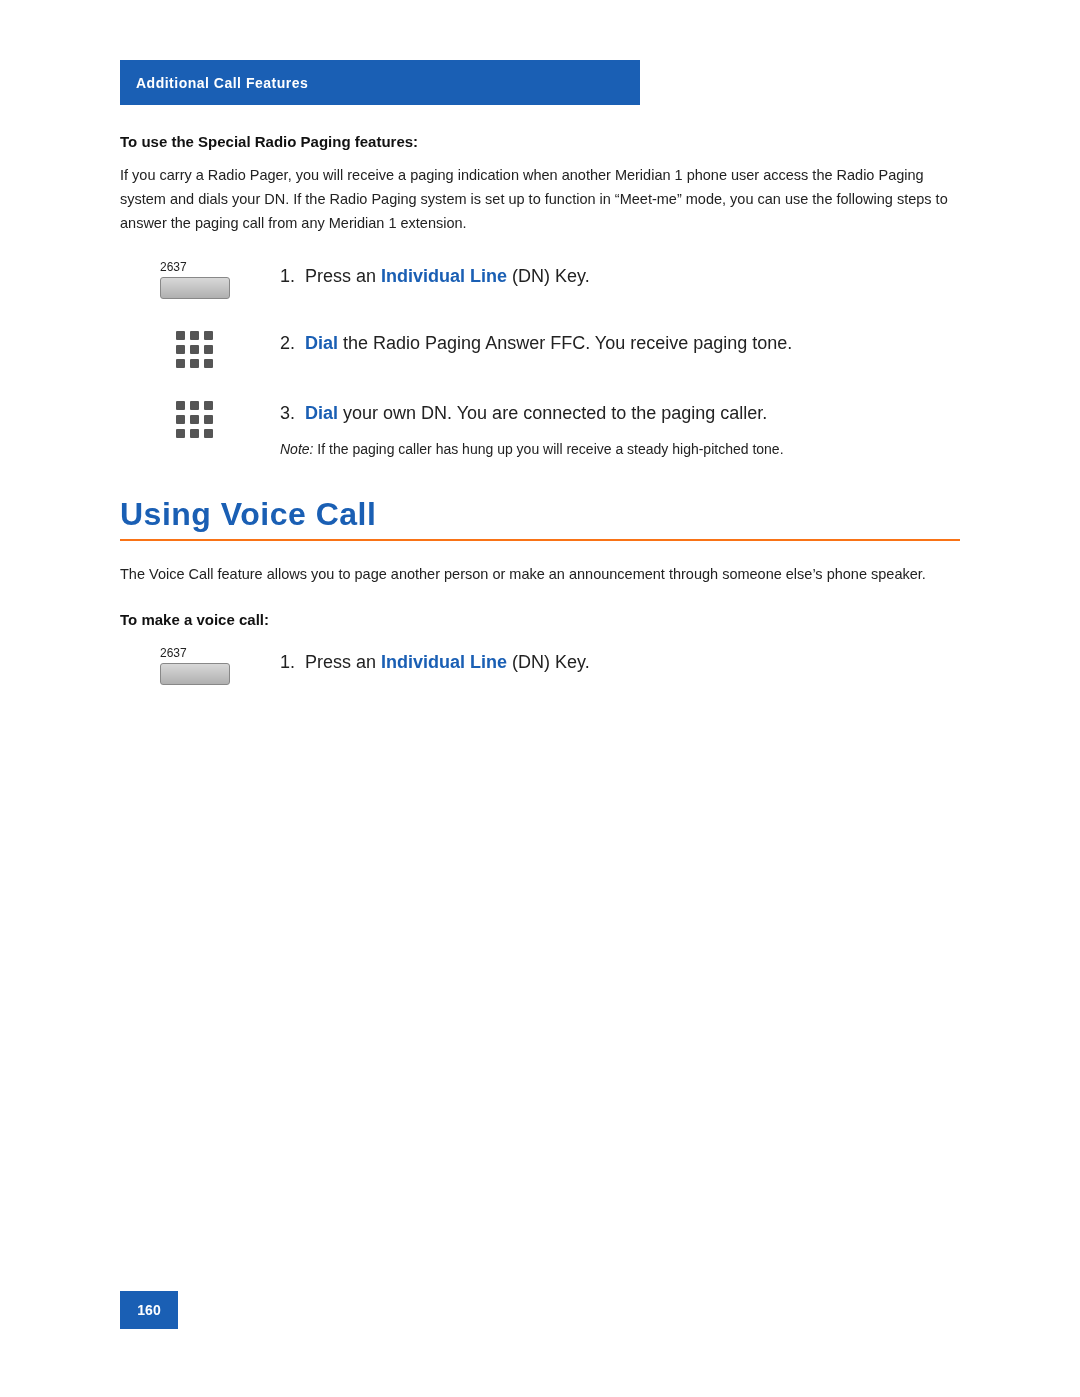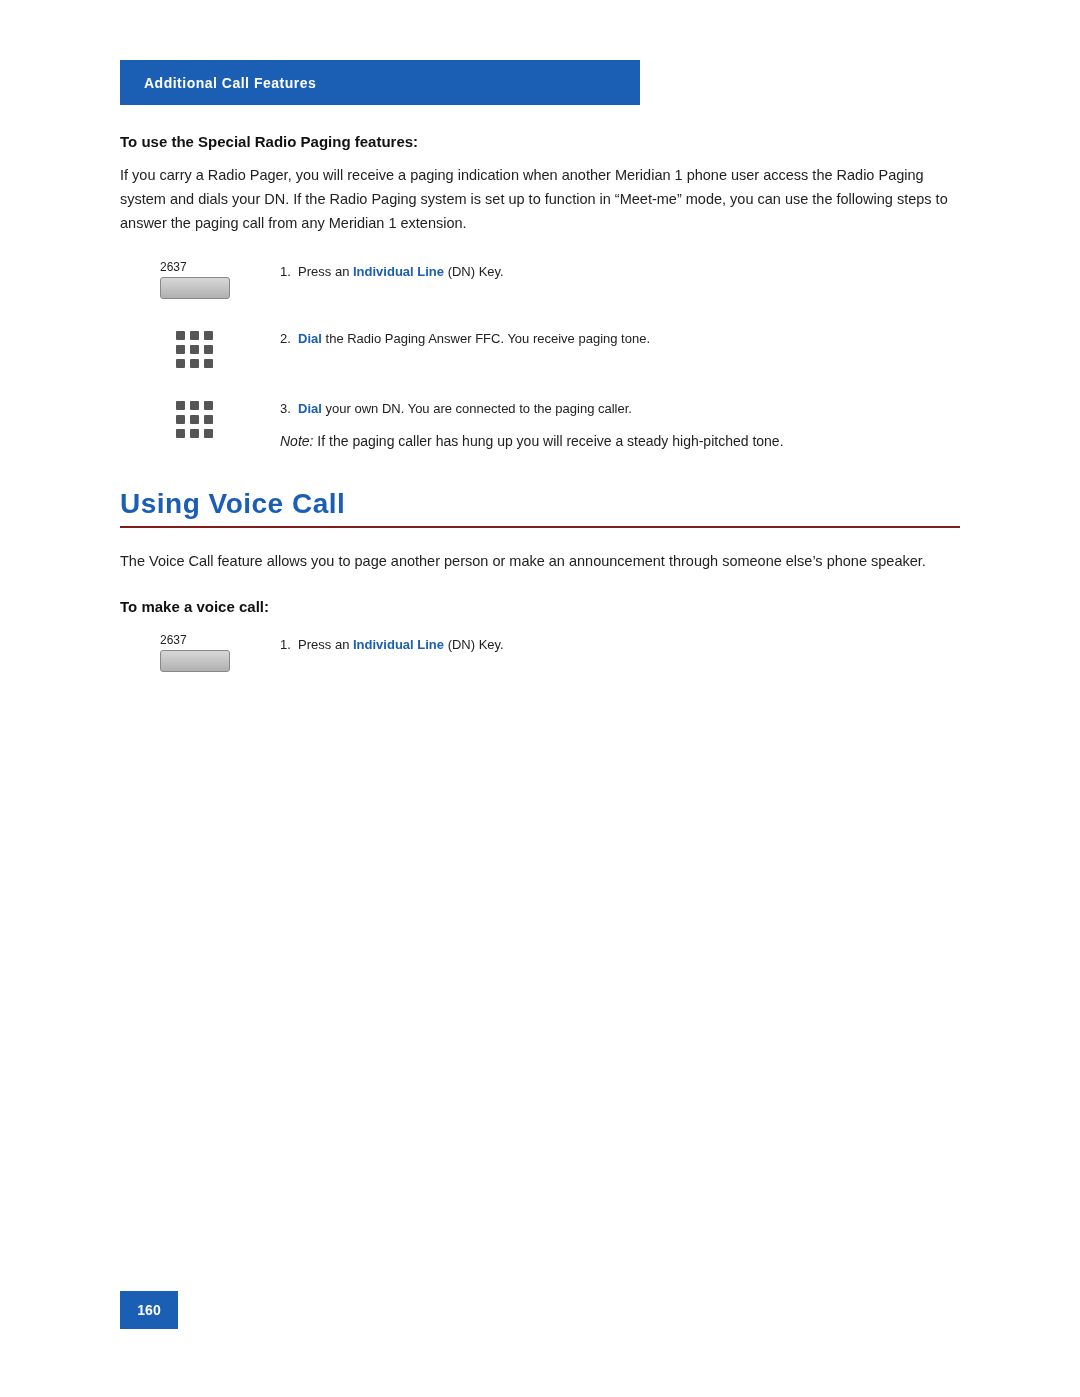--- a/index.html
+++ b/index.html
@@ -18,21 +18,21 @@
       width: 1080px;
       min-height: 1397px;
       background: #ffffff;
       padding: 60px 120px 80px 120px;
       position: relative;
     }
 
     
     .header-banner {
       background: #1a5fb4;
-      padding: 14px 24px;
+      padding: 14px 16px;
       margin-bottom: 28px;
       display: inline-block;
       width: 520px;
     }
 
     .header-banner-text {
       color: #ffffff;
       font-size: 14px;
       font-weight: bold;
       letter-spacing: 0.5px;
@@ -111,21 +111,21 @@
       background: #555;
       border-radius: 1px;
     }
 
     .step-content {
       flex: 1;
       padding-top: 2px;
     }
 
     .step-number {
-      font-size: 13px;
+      font-size: 18px;
       line-height: 1.6;
     }
 
     .highlight-blue {
       color: #1a5fb4;
       font-weight: bold;
     }
 
     .note-block {
       margin-top: 10px;
@@ -134,24 +134,24 @@
     }
 
     .note-bold {
       font-weight: normal;
       font-style: italic;
       text-align: center;
     }
 
     
     .section-title {
-      font-size: 28px;
+      font-size: 32px;
       font-weight: bold;
       color: #1a5fb4;
-      border-bottom: 2px solid #7f1d1d;
+      border-bottom: 2px solid #f97316;
       padding-bottom: 6px;
       margin-bottom: 22px;
       margin-top: 36px;
       letter-spacing: 0.5px;
     }
 
     
     .page-number-badge {
       position: absolute;
       bottom: 68px;

